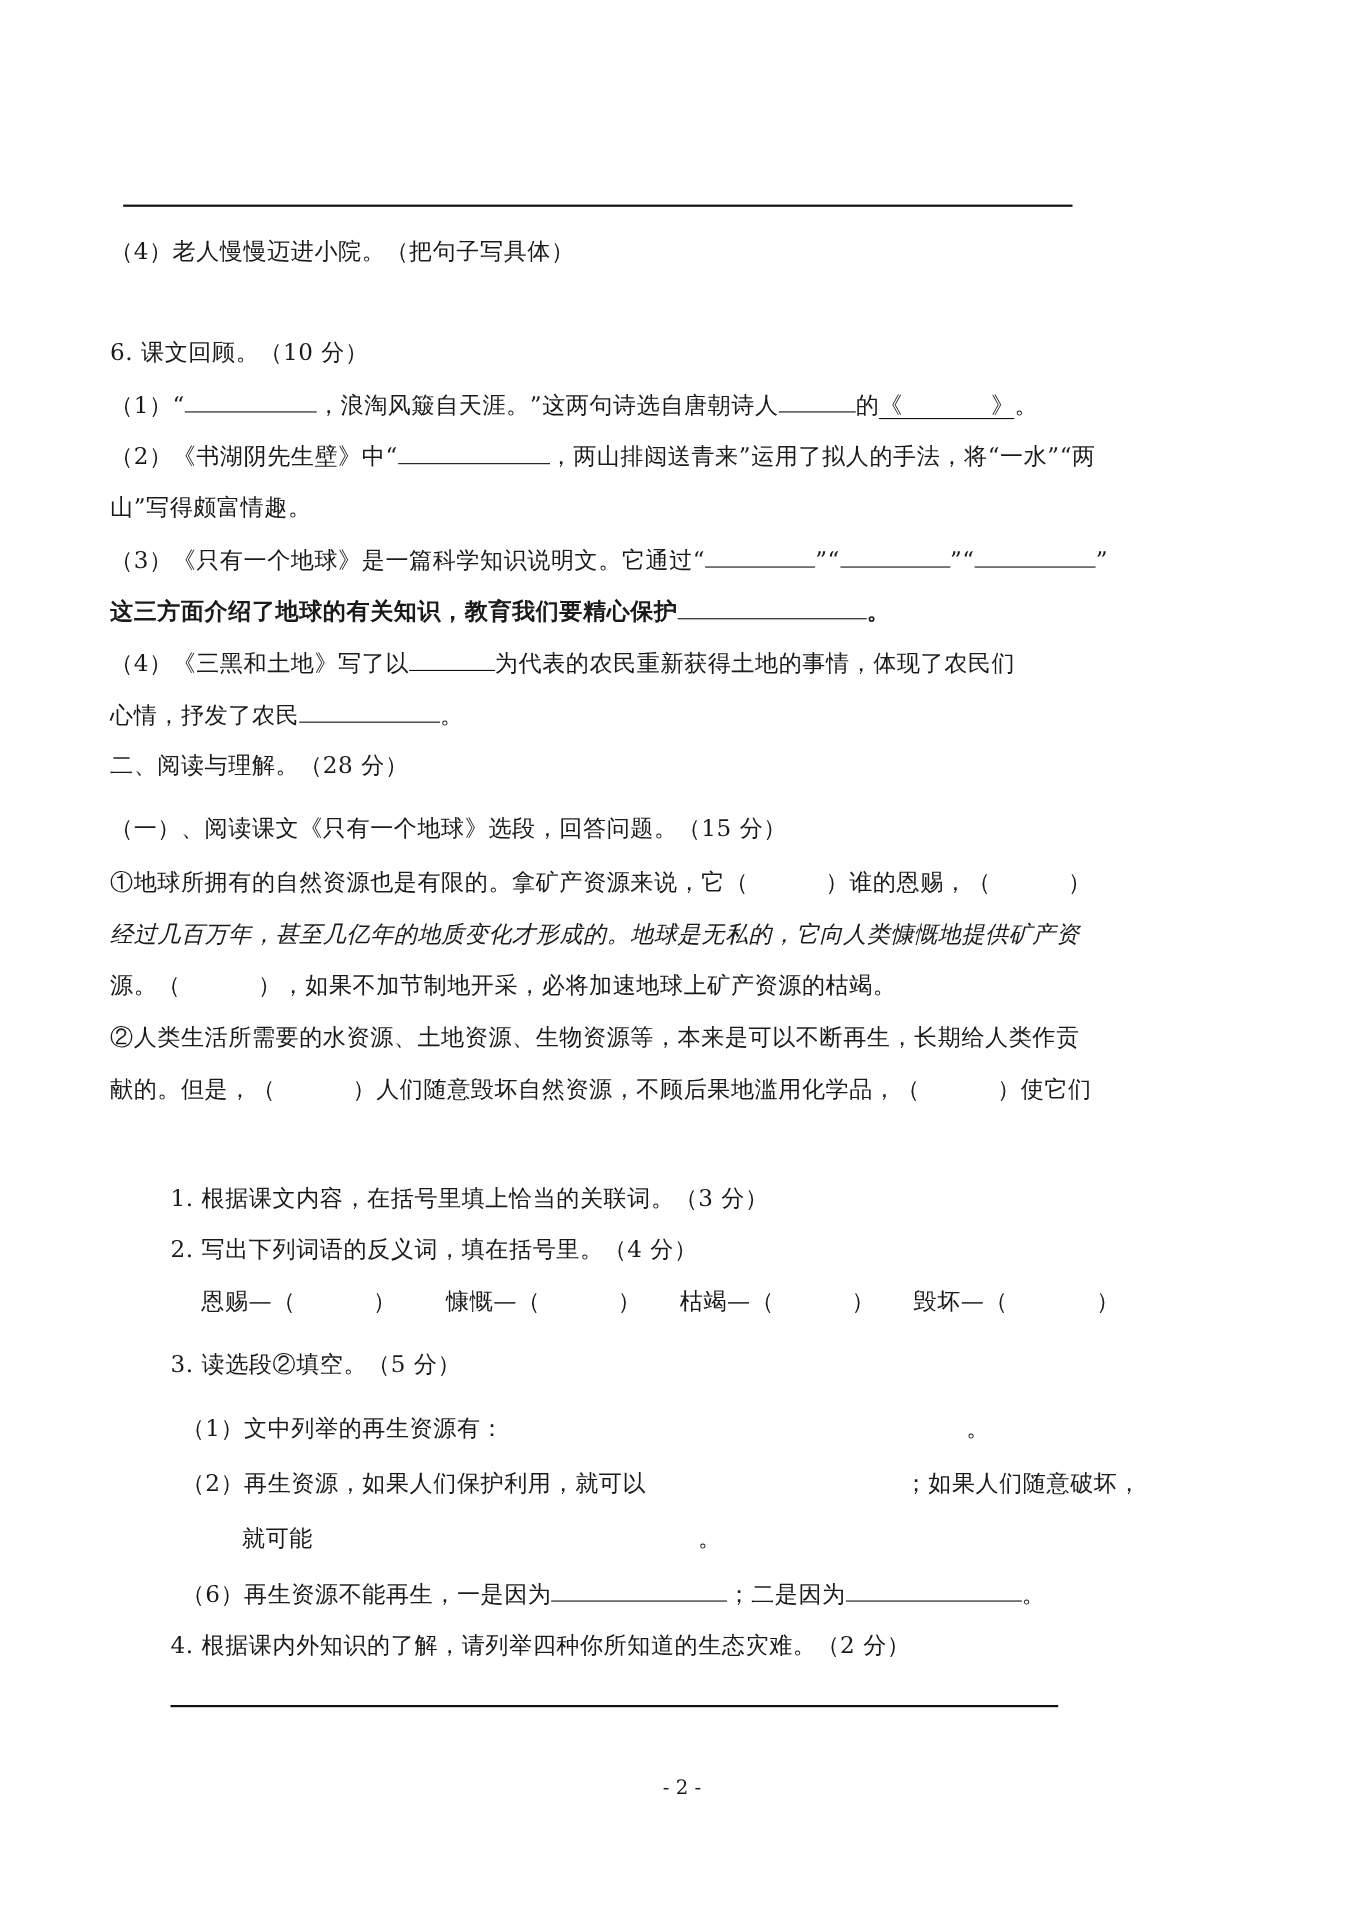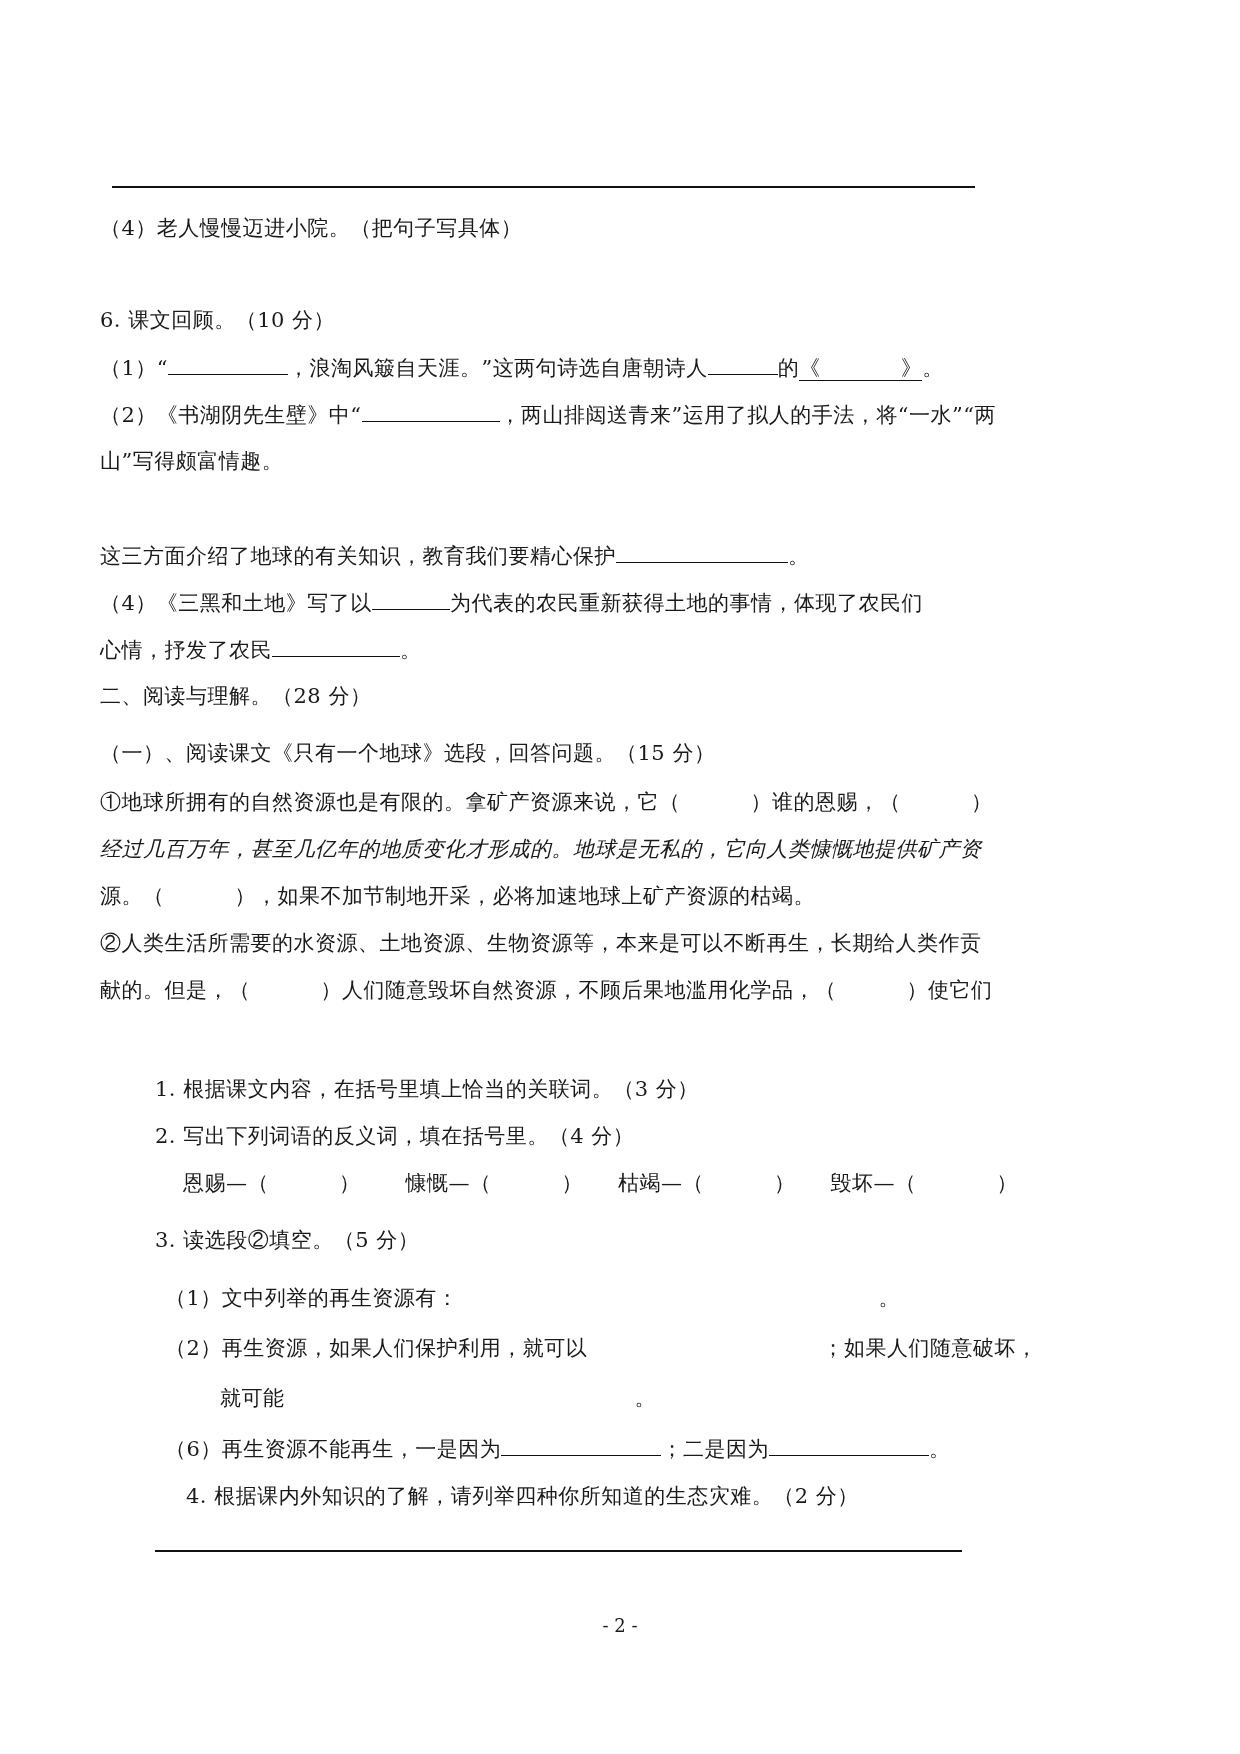--- a/index.html
+++ b/index.html
@@ -31,21 +31,24 @@
     <span>（1）“</span><span class="blank" style="width:120px;"></span><span>，浪淘风簸自天涯。”这两句诗选自唐朝诗人</span><span class="blank" style="width:70px;"></span><span>的</span><span style="border-bottom:1.5px solid #111;"><span>《</span><span class="gap" style="width:80px;"></span><span>》</span></span><span>。</span>
   </div>
 
   <div class="line" style="left:100px; top:399px;">
     <span>（2）《书湖阴先生壁》中“</span><span class="blank" style="width:138px;"></span><span>，两山排闼送青来”运用了拟人的手法，将“一水”“两</span>
   </div>
   <div class="line" style="left:100px; top:446px;">
     <span>山”写得颇富情趣。</span>
   </div>
 
-  <div class="line" style="left:100px; top:540px;">
+  <div class="line" style="left:100px; top:493px;">
+    <span>（3）《只有一个地球》是一篇科学知识说明文。它通过“</span><span class="blank" style="width:100px;"></span><span>”“</span><span class="blank" style="width:100px;"></span><span>”“</span><span class="blank" style="width:110px;"></span><span>”</span>
+  </div>
+  <div class="line" style="left:100px; top:540px;font-weight:bold;">
     <span>这三方面介绍了地球的有关知识，教育我们要精心保护</span><span class="blank" style="width:172px;"></span><span>。</span>
   </div>
 
   <div class="line" style="left:100px; top:587px;">
     <span>（4）《三黑和土地》写了以</span><span class="blank" style="width:78px;"></span><span>为代表的农民重新获得土地的事情，体现了农民们</span>
   </div>
   <div class="line" style="left:100px; top:634px;">
     <span>心情，抒发了农民</span><span class="blank" style="width:128px;"></span><span>。</span>
   </div>
 
@@ -92,20 +95,20 @@
   </div>
   <div class="line" style="left:165px; top:1333px;">
     <span>（2）再生资源，如果人们保护利用，就可以</span><span class="gap" style="width:235px;"></span><span>；如果人们随意破坏，</span>
   </div>
   <div class="line" style="left:220px; top:1383px;">
     <span>就可能</span><span class="gap" style="width:350px;"></span><span>。</span>
   </div>
   <div class="line" style="left:165px; top:1433px;">
     <span>（6）再生资源不能再生，一是因为</span><span class="blank" style="width:160px;"></span><span>；二是因为</span><span class="blank" style="width:160px;"></span><span>。</span>
   </div>
-  <div class="line" style="left:155px; top:1481px;margin-left:31px;">
+  <div class="line" style="left:155px; top:1481px;">
     <span>4. 根据课内外知识的了解，请列举四种你所知道的生态灾难。（2 分）</span>
   </div>
 
   <div class="rule" style="left:155px; top:1550px; width:807px;"></div>
 
   <div class="pagenum">- 2 -</div>
 </div>
 
 </body></html>

